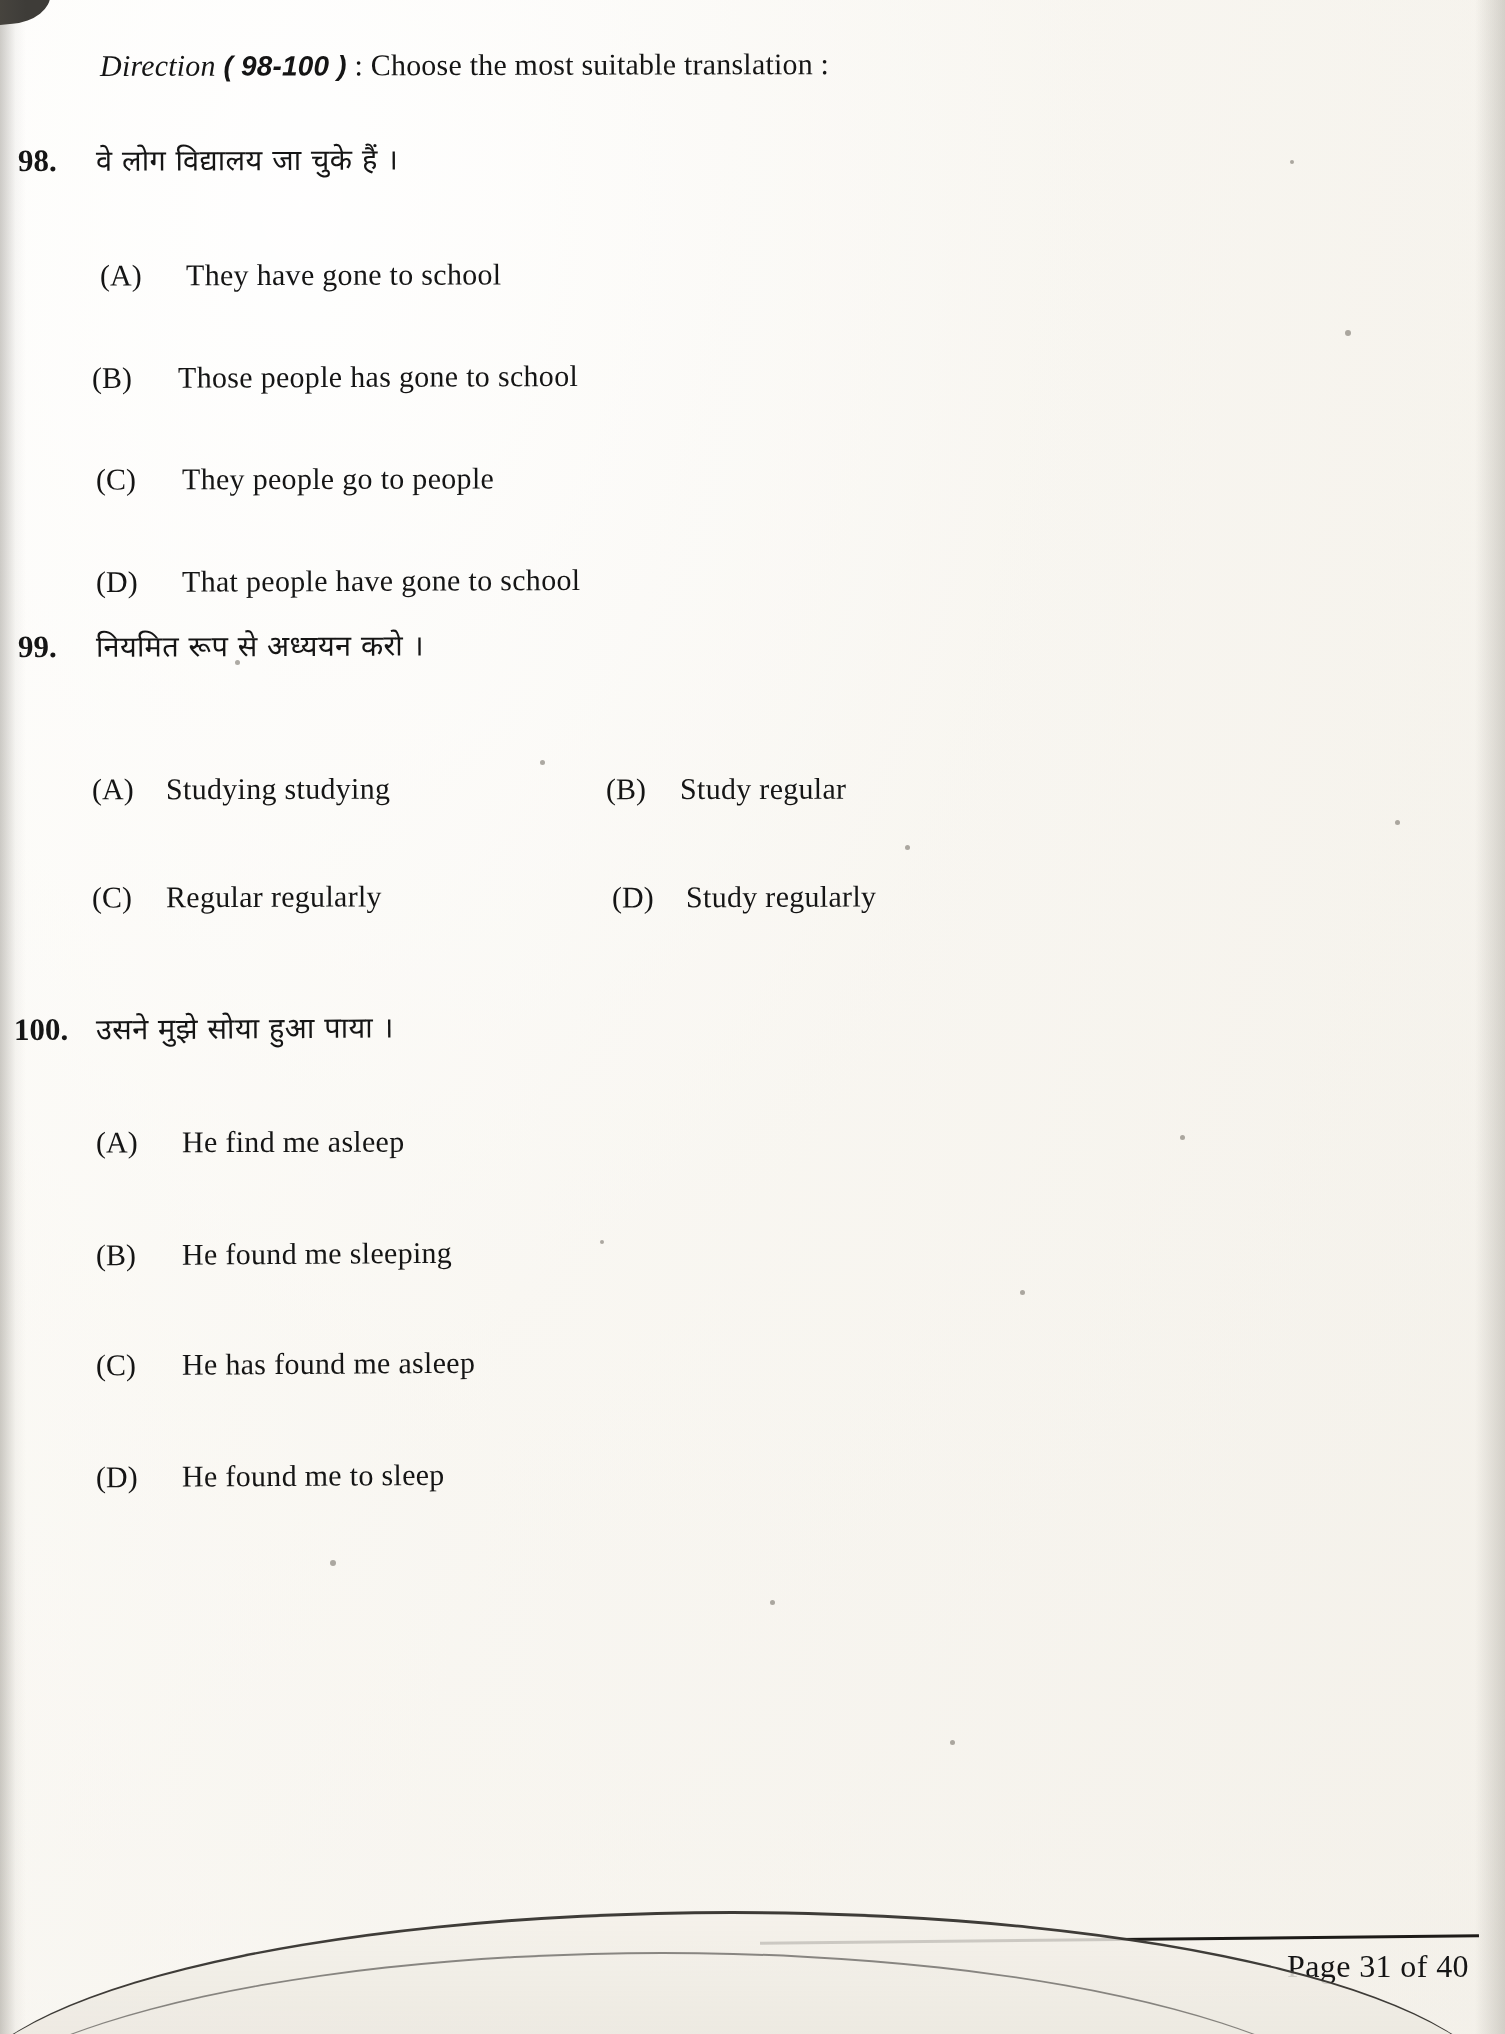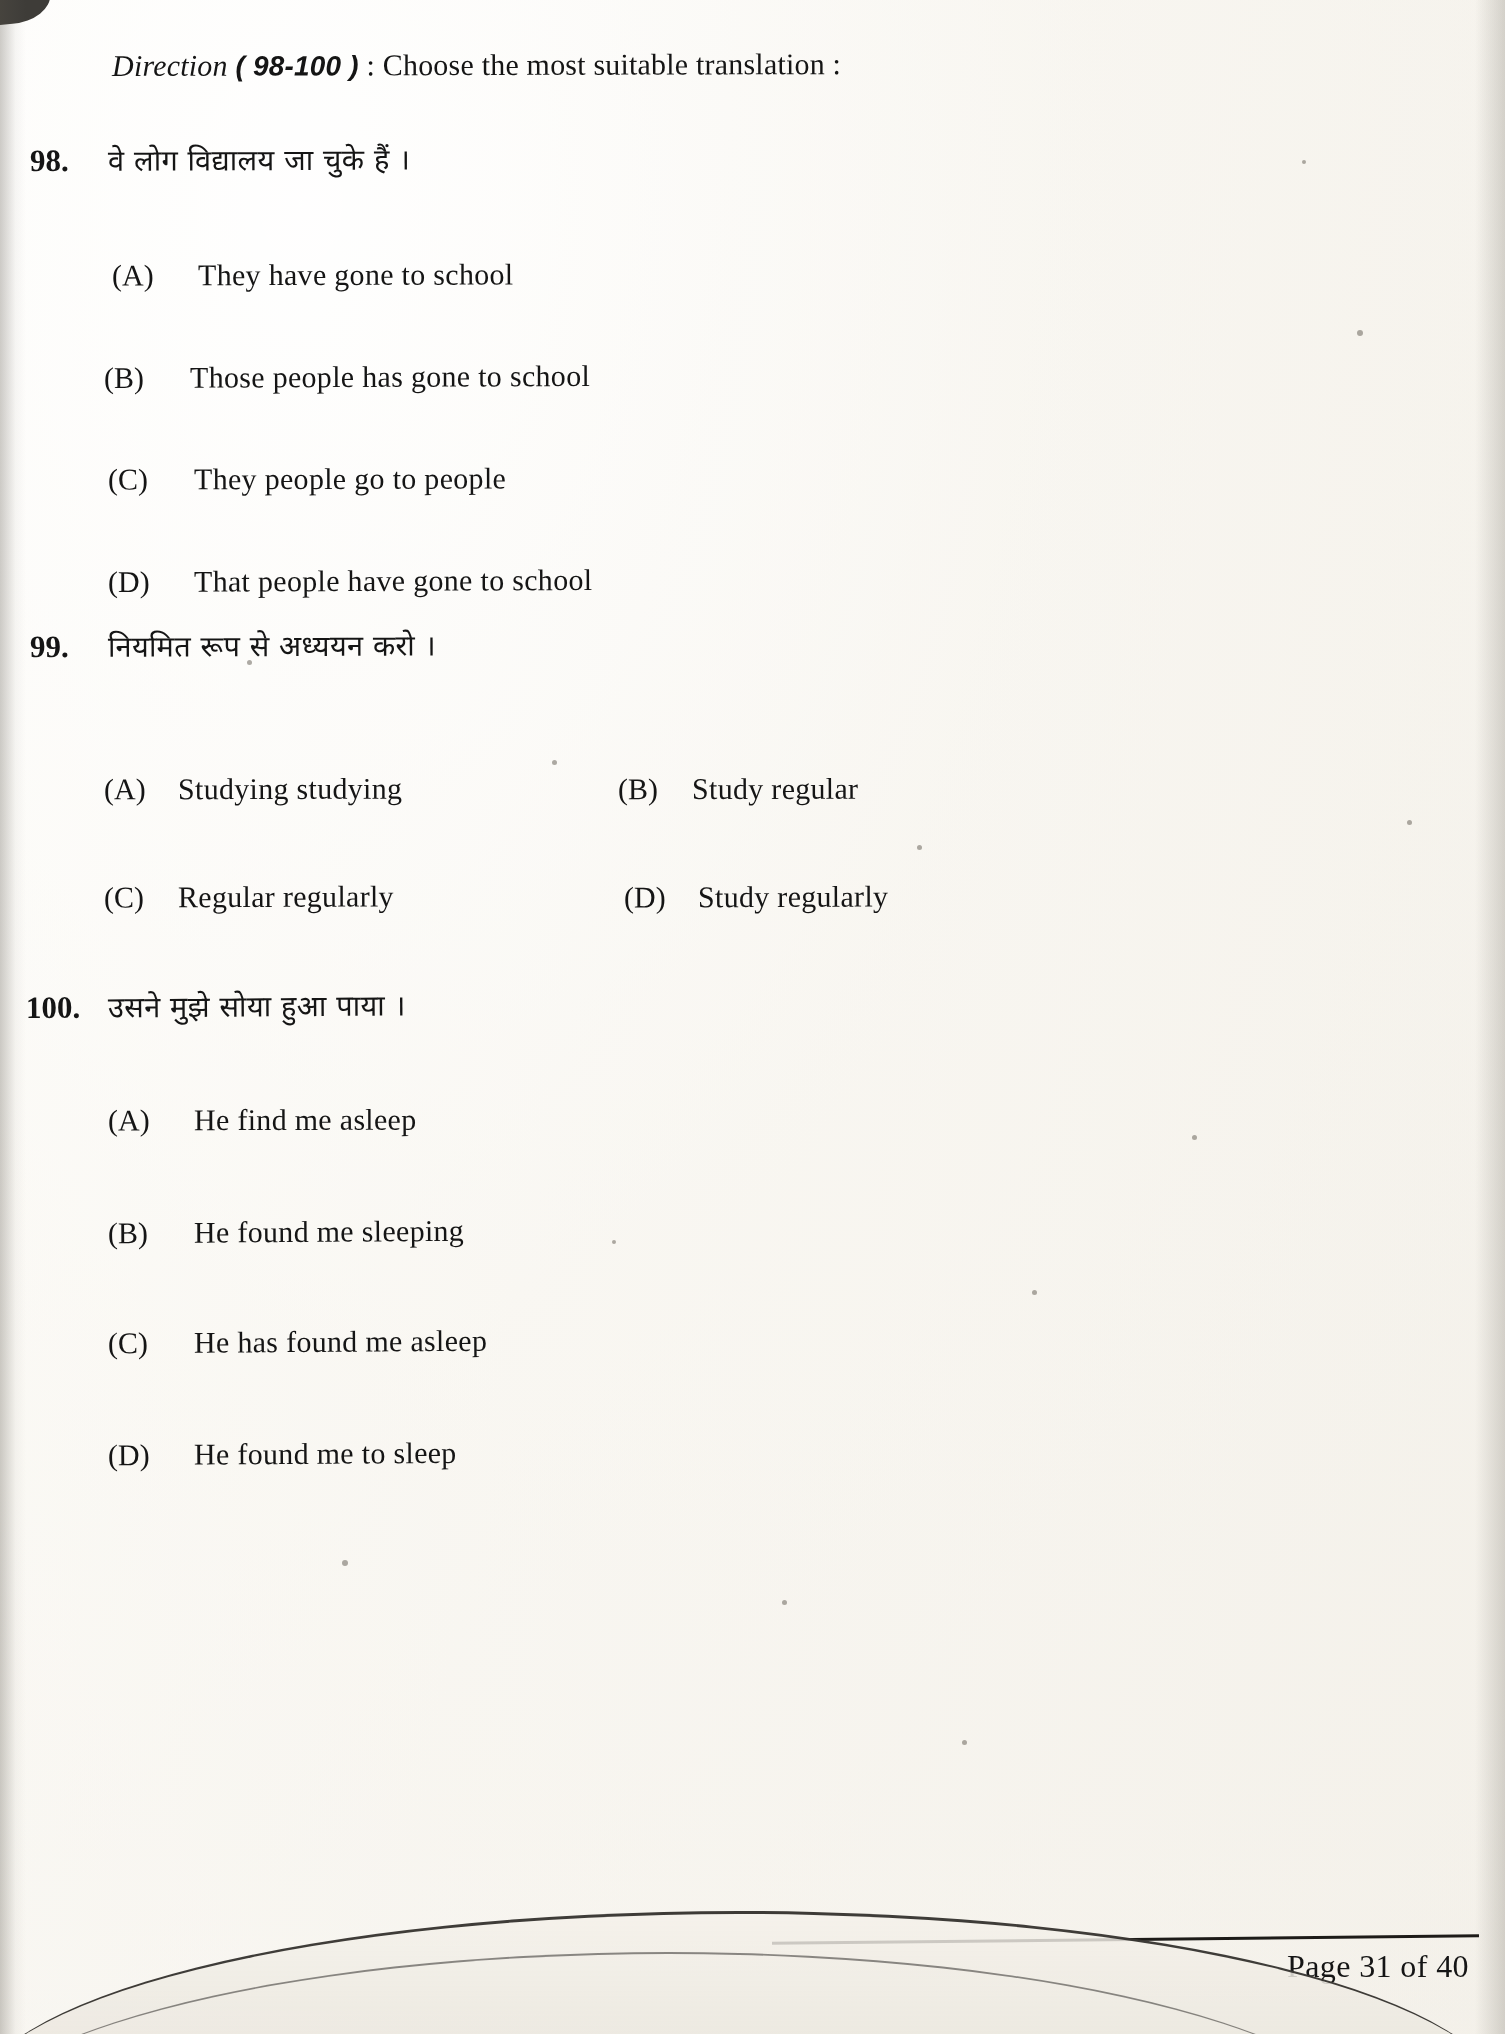--- a/index.html
+++ b/index.html
@@ -41,21 +41,20 @@
     background: #2e2b27;
     border-bottom-right-radius: 40px 26px;
     transform: rotate(-5deg) translate(-14px, -12px);
     opacity: .92;
   }
 
   .content {
     position: absolute;
     inset: 0;
     padding: 11px;
-    margin-left: 12px;
   }
 
   .direction {
     position: absolute;
     left: 100px;
     top: 48px;
     font-size: 30px;
     letter-spacing: .2px;
     white-space: nowrap;
   }
@@ -137,21 +136,21 @@
     display: flex;
     align-items: baseline;
     font-size: 30px;
   }
   #q99 .opt.r1c1 { left: 78px; top: 110px; }
   #q99 .opt.r1c2 { left: 592px; top: 110px; }
   #q99 .opt.r2c1 { left: 78px; top: 218px; }
   #q99 .opt.r2c2 { left: 598px; top: 218px; }
   #q99 .opt .opt-label { width: 74px; flex: 0 0 74px; }
 
-  #q100 { top: 985px; }
+  #q100 { top: 1007px; }
   #q100 .opt { position: absolute; left: 82px; }
   #q100 .opt:nth-of-type(1) { top: 118px; }
   #q100 .opt:nth-of-type(2) { top: 230px; }
   #q100 .opt:nth-of-type(3) { top: 340px; }
   #q100 .opt:nth-of-type(4) { top: 452px; }
 
   
   .tilt-a { transform: rotate(-0.25deg); }
   .tilt-b { transform: rotate(-0.4deg); }
   .tilt-c { transform: rotate(-0.15deg); }

